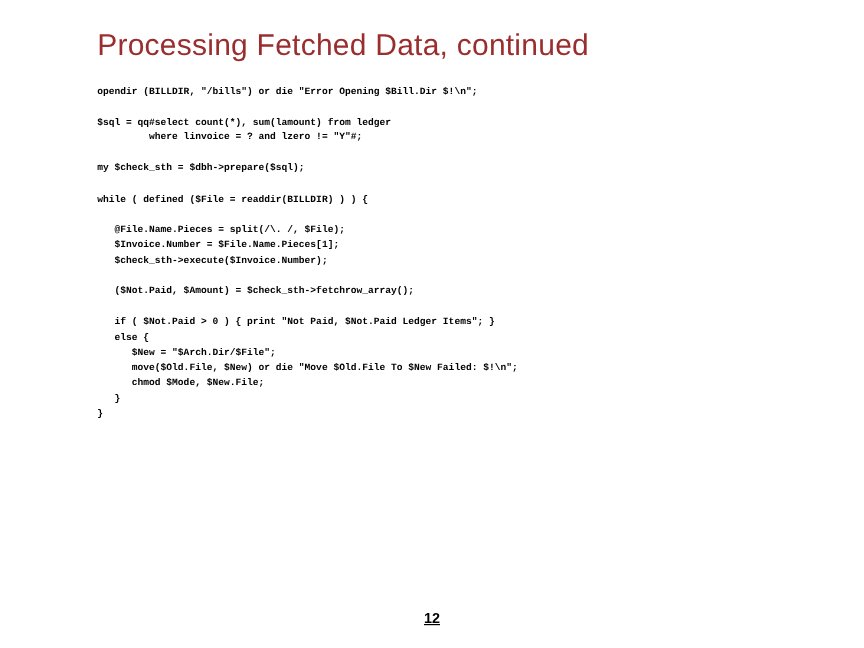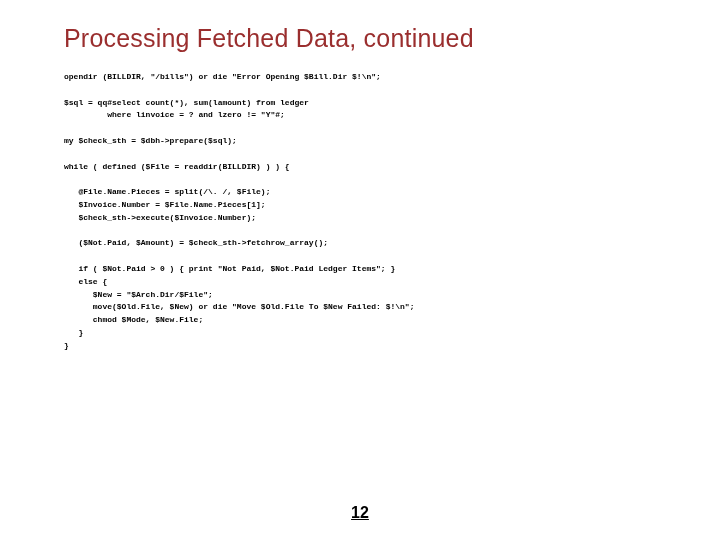--- a/index.html
+++ b/index.html
@@ -5,21 +5,21 @@
     html, body { margin:0; padding:0; }
     body {
       width:720px;
       height:540px;
       background:#ffffff;
       font-family: Arial, Helvetica, sans-serif;
       position:relative;
       overflow:hidden;
     }
     .slide {
-      padding: 24px 48px 0 64px;
+      padding: 24px 48px 0 81px;
       box-sizing:border-box;
       height:100%;
     }
     .title {
       color:#9a2e2e;
       font-size:25px;
       font-weight:400;
       margin:0 0 18px 0;
       letter-spacing:0.2px;
     }
@@ -29,21 +29,21 @@
       line-height:1.6;
       color:#000000;
       white-space:pre;
       font-weight:bold;
     }
     .page-num {
       position:absolute;
       bottom:18px;
       left:0; right:0;
       text-align:center;
-      font-size:16px;
+      font-size:12px;
       font-weight:bold;
       color:#000;
       text-decoration:underline;
     }
   </style>
 </head>
 <body>
 
 <div class="slide">
   <h1 class="title">Processing Fetched Data, continued</h1>

